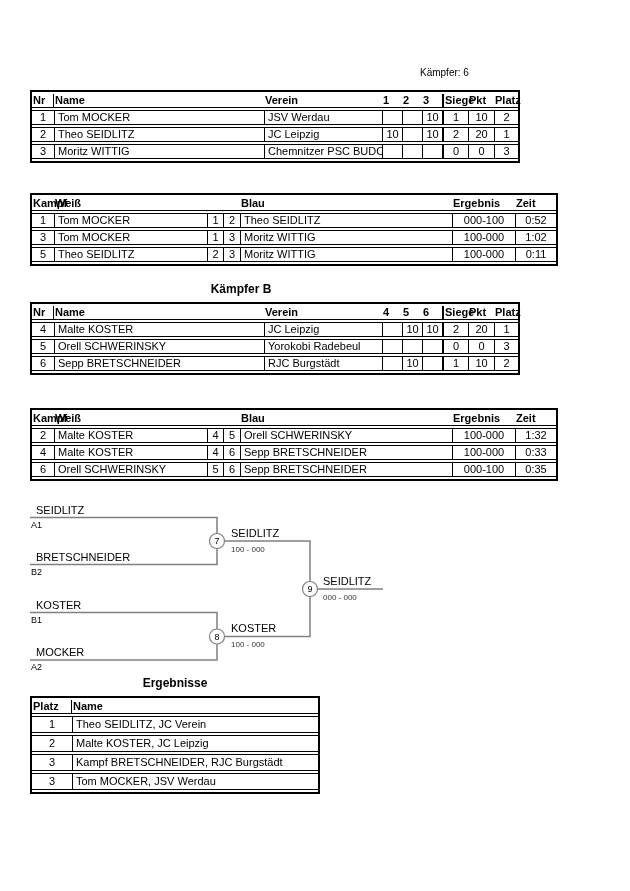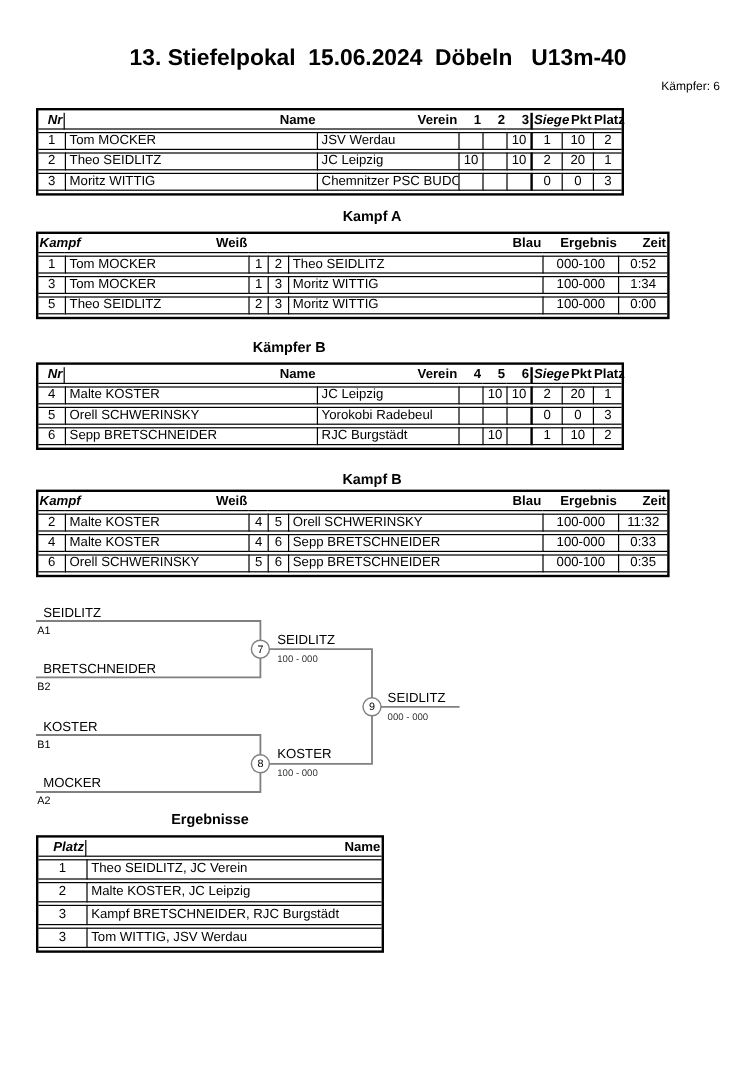--- a/index.html
+++ b/index.html
@@ -6,55 +6,54 @@
   #page{position:relative;width:630px;height:891px;background:#fff;
         font-family:"Liberation Sans",sans-serif;color:#000;overflow:hidden;}
   .abs{position:absolute;}
   #title{top:38px;left:0;width:630px;text-align:center;font-size:19px;font-weight:bold;white-space:pre;}
   .caption{font-size:12px;font-weight:bold;text-align:center;}
   #cap-ka{top:65px;left:30px;width:398px;}
   #cap-kampfa{top:173px;left:0px;width:620px;}
   #cap-kb{top:282px;left:42px;width:398px;}
   #cap-kampfb{top:392px;left:0px;width:620px;}
   #cap-erg{top:676px;left:30px;width:290px;}
-  #fighters-count{top:67px;left:420px;width:180px;text-align:right;font-size:10px;}
+  #fighters-count{top:67px;left:420px;width:180px;font-size:10px;}
 
   .twrap{position:absolute;border:2px solid #000;background:#fff;box-sizing:border-box;}
   #t-ka{top:90px;left:30px;width:490px;}
   #t-kampfa{top:193px;left:30px;width:528px;}
   #t-kb{top:302px;left:30px;width:490px;}
   #t-kampfb{top:408px;left:30px;width:528px;}
   #t-erg{top:696px;left:30px;width:290px;}
 
   table.t{width:100%;table-layout:fixed;border-collapse:separate;border-spacing:0 2px;
           font-family:"Liberation Sans",sans-serif;font-size:11px;}
   table.t th{font-weight:bold;border-bottom:1px solid #000;padding:0 1px;height:13px;
-             white-space:nowrap;overflow:visible;text-align:right;line-height:13px;}
+             white-space:nowrap;overflow:visible;text-align:left;line-height:13px;}
   table.t td{border-top:1px solid #000;border-bottom:1px solid #000;border-left:1px solid #000;
              padding:0 3px;height:13px;line-height:13px;white-space:nowrap;overflow:hidden;
              text-align:center;}
   table.t td:first-child{border-left:none;}
   table.t td.txt{text-align:left;}
-  table.t th.hl{text-align:right;font-style:italic;}
+  table.t th.hl{text-align:left;}
   table.t th.rb{border-right:1px solid #000;}
   table.t .gl{border-left:2px solid #000 !important;}
   #t-erg td{height:15px;line-height:15px;}
 
   svg text{font-family:"Liberation Sans",sans-serif;}
   .br-name{font-size:11px;fill:#000;}
   .br-seed{font-size:9px;fill:#000;}
   .br-score{font-size:8px;fill:#333;}
   .br-num{font-size:9px;fill:#000;}
 </style>
 </head>
 <body>
 
 <div id="page">
 
-  <div id="title" class="abs">13. Stiefelpokal  15.06.2024  Döbeln   U13m-40</div>
   <div id="fighters-count" class="abs">Kämpfer: 6</div>
 
 
   <div id="t-ka" class="twrap">
     <table class="t">
       <colgroup>
           <col style="width:22px">
           <col style="width:210px">
           <col style="width:118px">
           <col style="width:20px">
@@ -108,21 +107,20 @@
           <td></td>
           <td></td>
           <td class="gl">0</td>
           <td>0</td>
           <td>3</td>
         </tr>
       </tbody>
     </table>
   </div>
 
-  <div id="cap-kampfa" class="abs caption">Kampf A</div>
 
   <div id="t-kampfa" class="twrap">
     <table class="t">
       <colgroup>
           <col style="width:22px">
           <col style="width:153px">
           <col style="width:16px">
           <col style="width:17px">
           <col style="width:212px">
           <col style="width:63px">
@@ -149,30 +147,30 @@
           <td>000-100</td>
           <td>0:52</td>
         </tr>
         <tr>
           <td>3</td>
           <td class="txt">Tom MOCKER</td>
           <td>1</td>
           <td>3</td>
           <td class="txt">Moritz WITTIG</td>
           <td>100-000</td>
-          <td>1:34</td>
+          <td>1:02</td>
         </tr>
         <tr>
           <td>5</td>
           <td class="txt">Theo SEIDLITZ</td>
           <td>2</td>
           <td>3</td>
           <td class="txt">Moritz WITTIG</td>
           <td>100-000</td>
-          <td>0:00</td>
+          <td>0:11</td>
         </tr>
       </tbody>
     </table>
   </div>
 
   <div id="cap-kb" class="abs caption">Kämpfer B</div>
 
   <div id="t-kb" class="twrap">
     <table class="t">
       <colgroup>
@@ -230,21 +228,20 @@
           <td>10</td>
           <td></td>
           <td class="gl">1</td>
           <td>10</td>
           <td>2</td>
         </tr>
       </tbody>
     </table>
   </div>
 
-  <div id="cap-kampfb" class="abs caption">Kampf B</div>
 
   <div id="t-kampfb" class="twrap">
     <table class="t">
       <colgroup>
           <col style="width:22px">
           <col style="width:153px">
           <col style="width:16px">
           <col style="width:17px">
           <col style="width:212px">
           <col style="width:63px">
@@ -262,21 +259,21 @@
         </tr>
       </thead>
       <tbody>
         <tr>
           <td>2</td>
           <td class="txt">Malte KOSTER</td>
           <td>4</td>
           <td>5</td>
           <td class="txt">Orell SCHWERINSKY</td>
           <td>100-000</td>
-          <td>11:32</td>
+          <td>1:32</td>
         </tr>
         <tr>
           <td>4</td>
           <td class="txt">Malte KOSTER</td>
           <td>4</td>
           <td>6</td>
           <td class="txt">Sepp BRETSCHNEIDER</td>
           <td>100-000</td>
           <td>0:33</td>
         </tr>
@@ -350,19 +347,19 @@
         <tr>
           <td>2</td>
           <td class="txt">Malte KOSTER, JC Leipzig</td>
         </tr>
         <tr>
           <td>3</td>
           <td class="txt">Kampf BRETSCHNEIDER, RJC Burgstädt</td>
         </tr>
         <tr>
           <td>3</td>
-          <td class="txt">Tom WITTIG, JSV Werdau</td>
+          <td class="txt">Tom MOCKER, JSV Werdau</td>
         </tr>
       </tbody>
     </table>
   </div>
 
 </div>
 
 </body></html>

